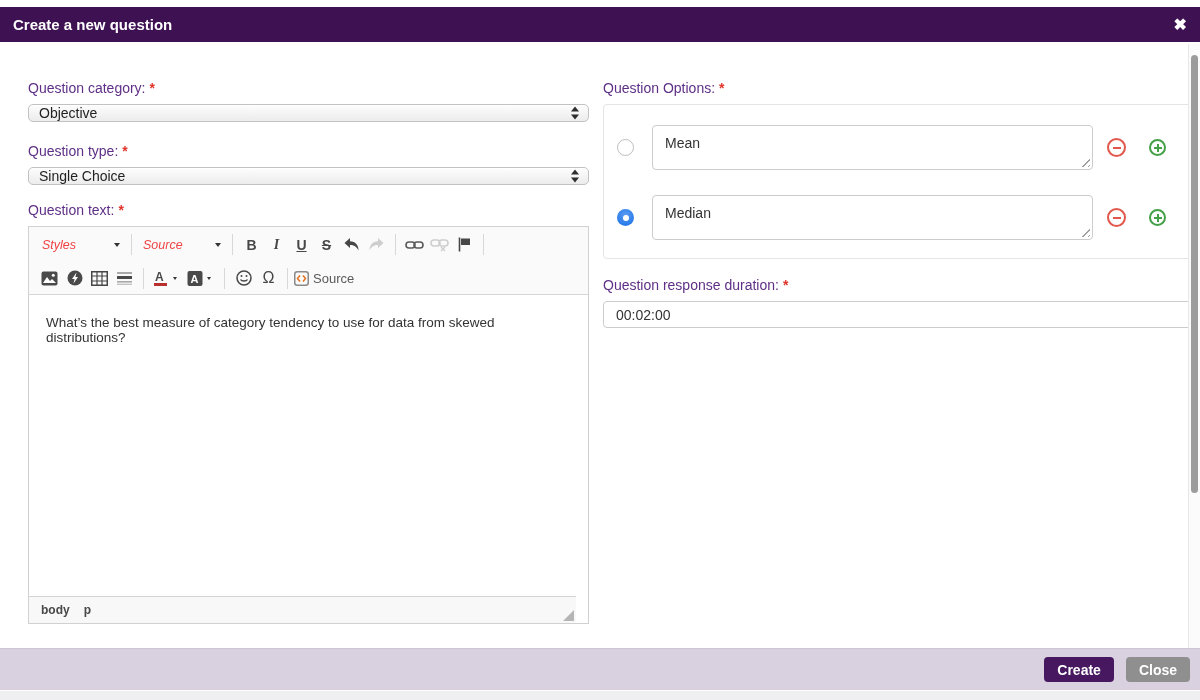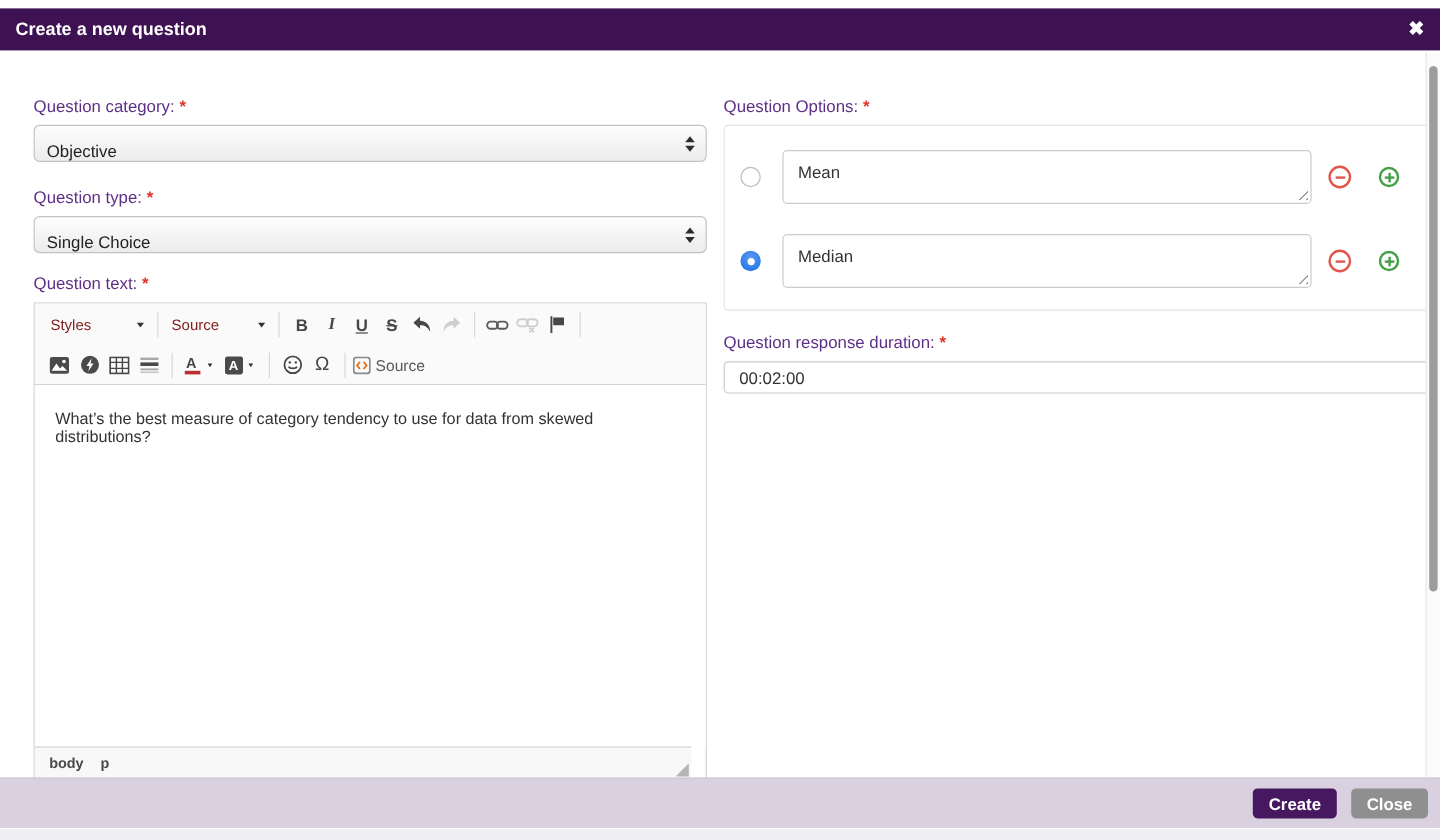--- a/index.html
+++ b/index.html
@@ -21,42 +21,42 @@
 
   
   .col-left  { position:absolute; left:28px;  top:80px; width:561px; }
   .col-right { position:absolute; left:603px; top:80px; width:610px; }
 
   .field-label { font-size:14px; color:var(--label-purple); height:16px;
     line-height:16px; margin-bottom:8px; }
   .req { color:var(--required-red); font-weight:bold; margin-left:4px; }
 
   
-  .sel { position:relative; height:31px; border:1px solid #c2c2c2; border-radius:5px;
+  .sel { position:relative; height:18px; border:1px solid #c2c2c2; border-radius:5px;
     background:linear-gradient(#fdfdfd,#ececec); display:flex; align-items:flex-end;
     padding:0 26px 0 10px; font-size:14px; color:#222; cursor:pointer;
     box-shadow:inset 0 1px 0 #fff; }
   .sel-1 { margin-bottom:21px; }
   .sel-2 { margin-bottom:17px; }
   .spin { position:absolute; right:9px; top:50%; transform:translateY(-50%);
     display:flex; flex-direction:column; gap:3px; }
   .tri-up   { width:0; height:0; border-left:4px solid transparent;
     border-right:4px solid transparent; border-bottom:5px solid #2d2d2d; }
   .tri-down { width:0; height:0; border-left:4px solid transparent;
     border-right:4px solid transparent; border-top:5px solid #2d2d2d; }
 
   
   .editor { border:1px solid #d1d1d1; height:398px; background:#fff; position:relative; }
   .tb { background:#fafafa; border-bottom:1px solid #d6d6d6; }
   .tb-row { display:flex; align-items:center; height:35px; padding:0 8px; }
   .tb-row.r2 { height:32px; }
   .sep { width:1px; height:21px; background:#d8d8d8; margin:0 6px; flex:none; }
   .dd { width:88px; height:24px; display:flex; align-items:center;
-    justify-content:space-between; padding:0 5px; font-size:12.5px; color:#7f1d1d;
-    cursor:pointer; }
+    justify-content:space-between; padding:0 5px; font-size:12.5px; color:#ef4444;
+    cursor:pointer;font-style:italic; }
   .dd .caret { width:0; height:0; border-left:3.5px solid transparent;
     border-right:3.5px solid transparent; border-top:4.5px solid #333; }
   .tbtn { width:25px; height:24px; display:flex; align-items:center;
     justify-content:center; font-size:14px; color:#474747; cursor:pointer; flex:none; }
   .b-bold   { font-weight:bold; }
   .b-italic { font-style:italic; font-family:"Liberation Serif", serif; font-weight:bold; }
   .b-under  { text-decoration:underline; font-weight:bold; }
   .b-strike { text-decoration:line-through; font-weight:bold; }
   .dis { opacity:.45; }
   .src-grp { display:flex; align-items:center; gap:4px; cursor:pointer; }

